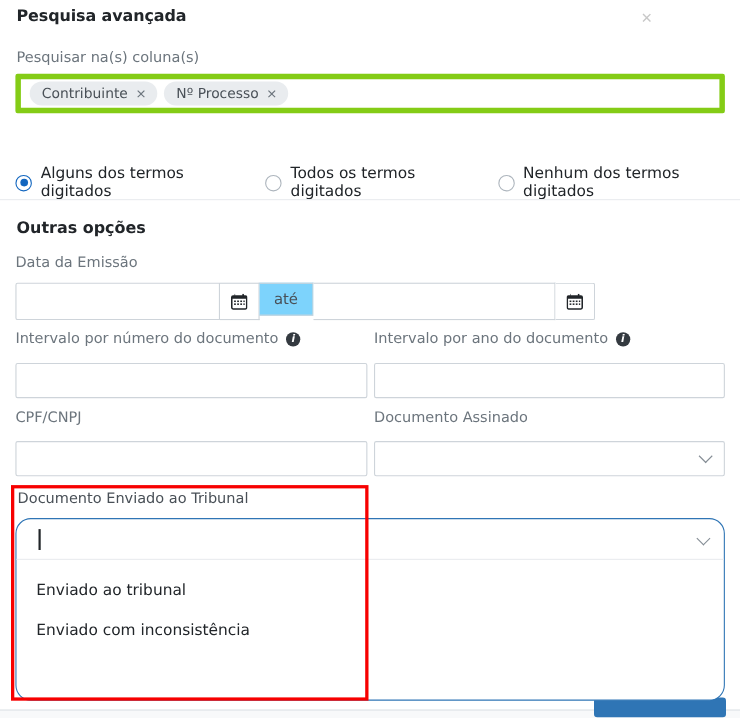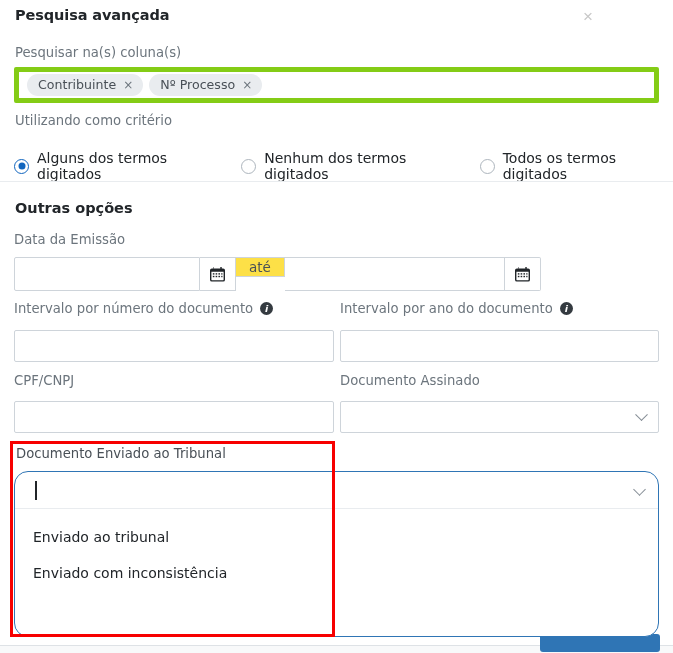--- a/index.html
+++ b/index.html
@@ -89,22 +89,22 @@
   }
   .d-input.second { width: 220px; border-radius: 0; border-left: none; }
   .cal-btn {
     width: 36px; height: 34px; border: 1px solid #ced4da;
     border-left: none; background: #fff;
     display: flex; align-items: center; justify-content: center;
     cursor: pointer;
   }
   .cal-btn.last { border-radius: 0 2px 2px 0; }
   .ate-btn {
-    height: 20px; border: 1px solid #ced4da; border-left: none;
-    background: #fde047; color: #495057;
+    height: 30px; border: 1px solid #ced4da; border-left: none;
+    background: #7dd3fc; color: #495057;
     display: flex; align-items: center; justify-content: center;
     padding: 0 13px; font-size: 13.5px; cursor: pointer;
   }
 
   .lbl-interval-num { position: absolute; left: 14px; top: 301px; }
   .lbl-interval-ano { position: absolute; left: 340px; top: 301px; }
   .label-with-info { display: flex; align-items: center; gap: 7px; }
   .info-icon {
     display: inline-flex; align-items: center; justify-content: center;
     width: 13px; height: 13px; border-radius: 50%;
@@ -198,34 +198,33 @@
     <span class="tag">
       <span>Contribuinte</span>
       <span class="tag-x">×</span>
     </span>
     <span class="tag">
       <span>Nº Processo</span>
       <span class="tag-x">×</span>
     </span>
   </div>
 
-  <div class="field-label" style="position:absolute;left:15px;top:113px;">Utilizando como critério</div>
 
   <div class="radio-row">
     <label class="radio-opt checked">
       <span class="radio-circle"></span>
       <span class="radio-text">Alguns dos termos digitados</span>
     </label>
     <label class="radio-opt">
       <span class="radio-circle"></span>
-      <span class="radio-text">Nenhum dos termos digitados</span>
+      <span class="radio-text">Todos os termos digitados</span>
     </label>
     <label class="radio-opt">
       <span class="radio-circle"></span>
-      <span class="radio-text">Todos os termos digitados</span>
+      <span class="radio-text">Nenhum dos termos digitados</span>
     </label>
   </div>
 
   <div class="divider"></div>
 
   <div class="section-title">Outras opções</div>
 
   <div class="field-label lbl-data">Data da Emissão</div>
 
   <div class="date-row">

